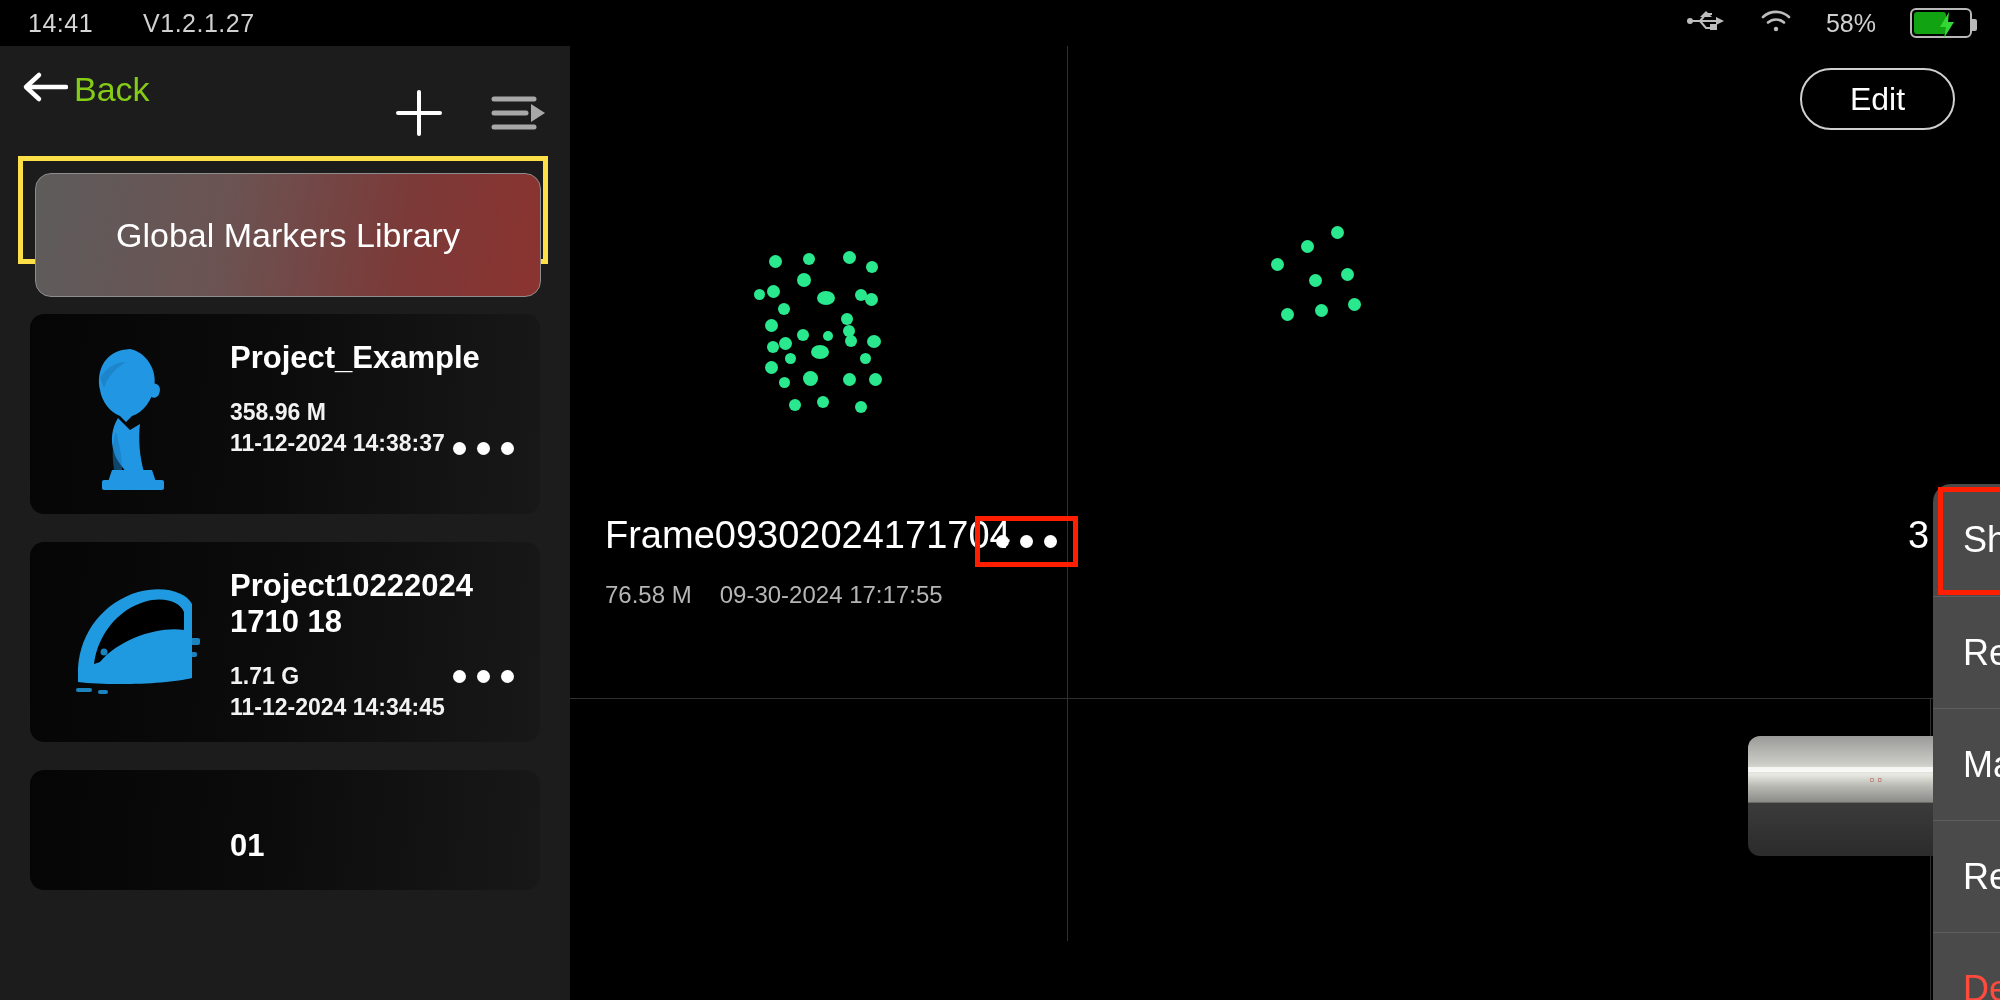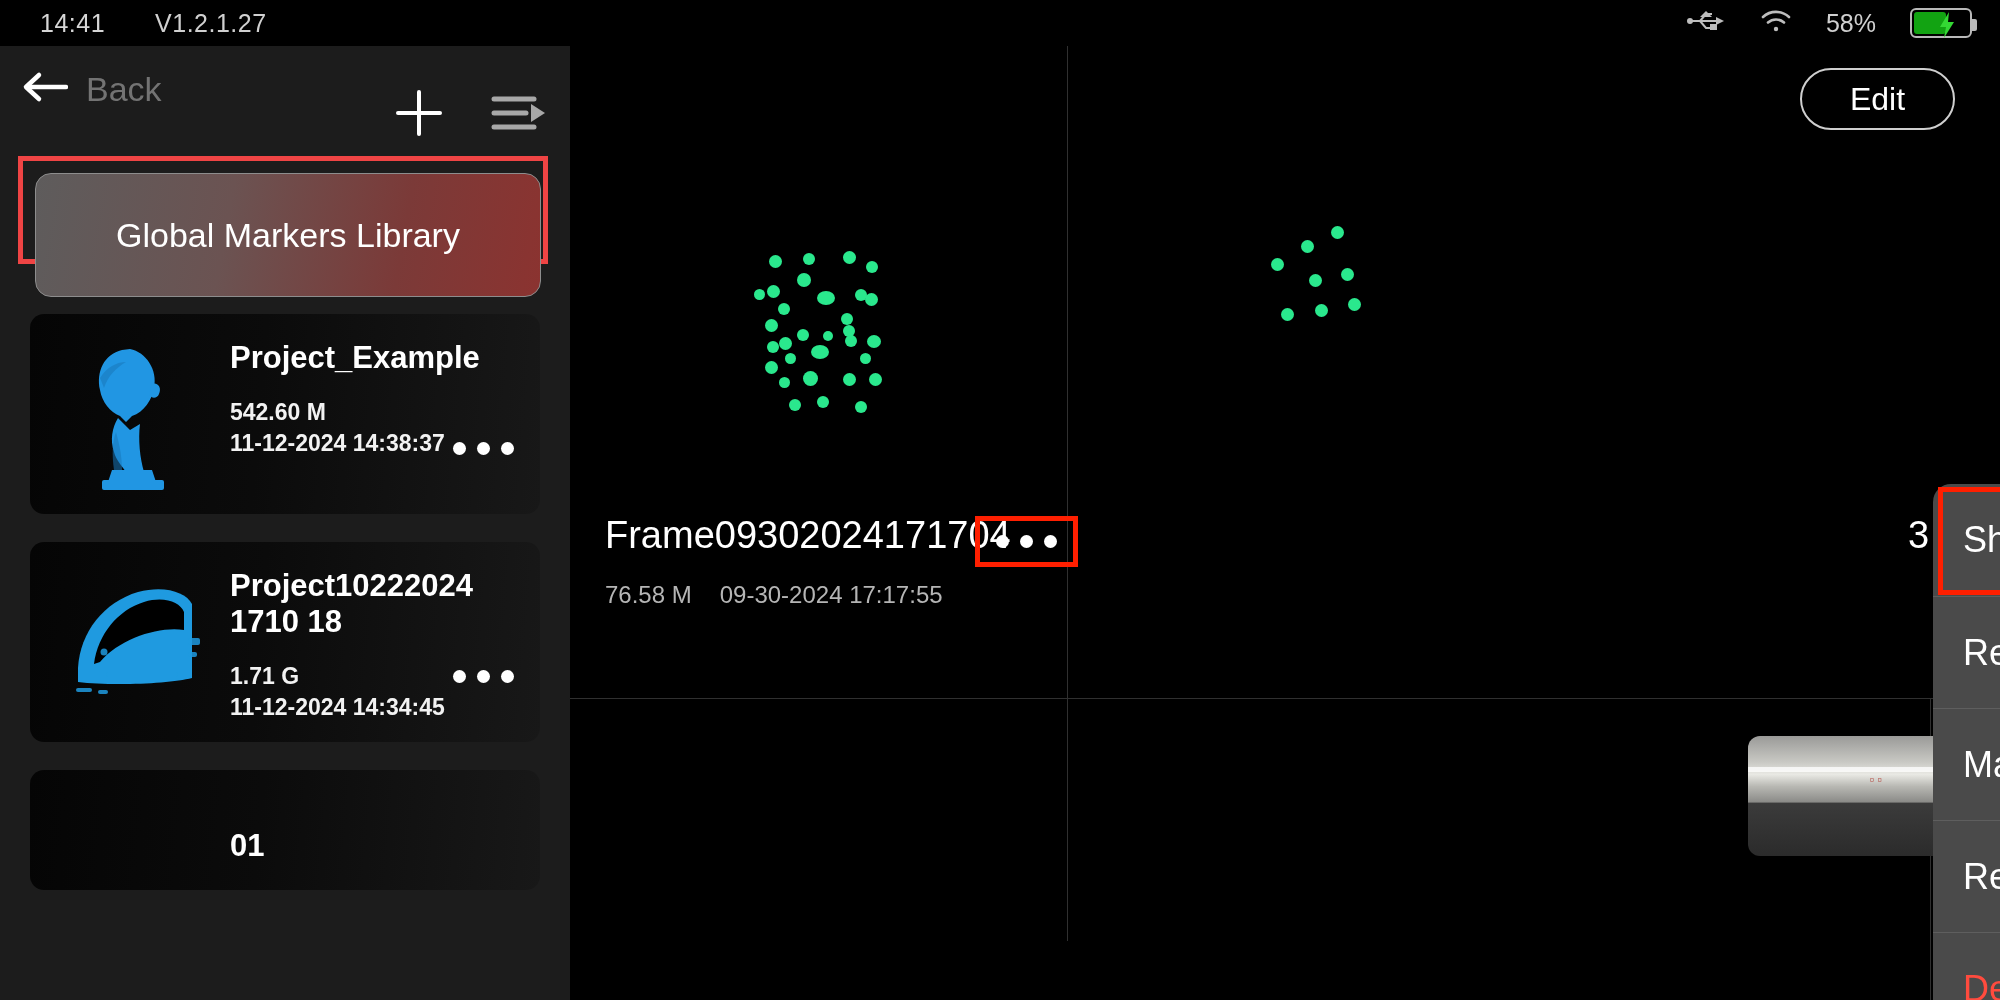--- a/index.html
+++ b/index.html
@@ -10,46 +10,46 @@
     overflow:hidden;
   }
   #app { position:relative; width:2000px; height:1000px; background:#000; }
 
   
   .statusbar {
     position:absolute; top:0; left:0; width:2000px; height:46px;
     background:#000; color:#cfcfcf;
     display:flex; align-items:center;
   }
-  .sb-time { margin-left:40px; font-size:25px; color:#d6d6d6; letter-spacing:.5px; }
+  .sb-time { margin-left:28px; font-size:25px; color:#d6d6d6; letter-spacing:.5px; }
   .sb-ver  { margin-left:50px; font-size:25px; color:#d0d0d0; letter-spacing:.5px; }
   .sb-right { margin-left:auto; display:flex; align-items:center; gap:34px; margin-right:28px; }
   .sb-pct { font-size:25px; color:#d0d0d0; }
   .batt {
     width:62px; height:30px; border:2.5px solid #b9b9b9; border-radius:6px;
     position:relative; display:flex; align-items:center;
   }
   .batt:after{ content:""; position:absolute; right:-7px; top:9px; width:5px; height:12px;
     background:#b9b9b9; border-radius:0 2px 2px 0; }
   .batt-fill{ height:22px; margin-left:2px; border-radius:3px; background:#12a312; }
 
   
   .leftpanel {
     position:absolute; left:0; top:46px; width:570px; height:954px;
     background:#1c1c1c;
   }
   .navbar { height:86px; display:flex; align-items:center; position:relative; }
   .back { display:flex; align-items:center; margin-left:22px; cursor:pointer; }
-  .back-label { color:#737373; font-size:34px; margin-left:18px; }
+  .back-label { color:#84cc16; font-size:34px; margin-left:6px; }
   .nav-plus { position:absolute; left:392px; top:40px; }
   .nav-list { position:absolute; left:490px; top:45px; }
 
   .gml-wrap {
     position:absolute; left:18px; top:110px; width:530px; height:108px;
-    border:5px solid #ef4444;
+    border:5px solid #fde047;
   }
   .gml-btn {
     position:absolute; left:12px; top:12px; width:506px; height:124px;
     border-radius:16px; border:1.6px solid #8d8d8d;
     background:linear-gradient(100deg,#5e5c5c 0%,#6b5352 38%,#7b3a38 72%,#8b3330 100%);
     display:flex; align-items:center; justify-content:center;
     color:#fff; font-size:34px; cursor:pointer;
   }
 
   .proj-list { position:absolute; left:0; top:268px; width:570px; }
@@ -205,21 +205,21 @@
               <rect x="42" y="148" width="62" height="10" rx="2"></rect>
             </g>
             <g fill="#1878bb" opacity=".55">
               <path d="M40 46 C46 36 56 30 66 30 C56 36 48 44 44 56 Z"></path>
               <path d="M56 100 C60 114 62 126 62 138 L54 138 C52 124 52 110 56 100 Z"></path>
             </g>
           </svg>
         </div>
         <div class="proj-text">
           <div class="proj-name">Project_Example</div>
-          <div class="proj-meta">542.60 M</div>
+          <div class="proj-meta">358.96 M</div>
           <div class="proj-meta" style="margin-top:2px">11-12-2024 14:38:37</div>
         </div>
         <div class="proj-dots dots-btn">
             <i></i>
             <i></i>
             <i></i>
           </div>
       </div>
 
       <div class="proj-card">

